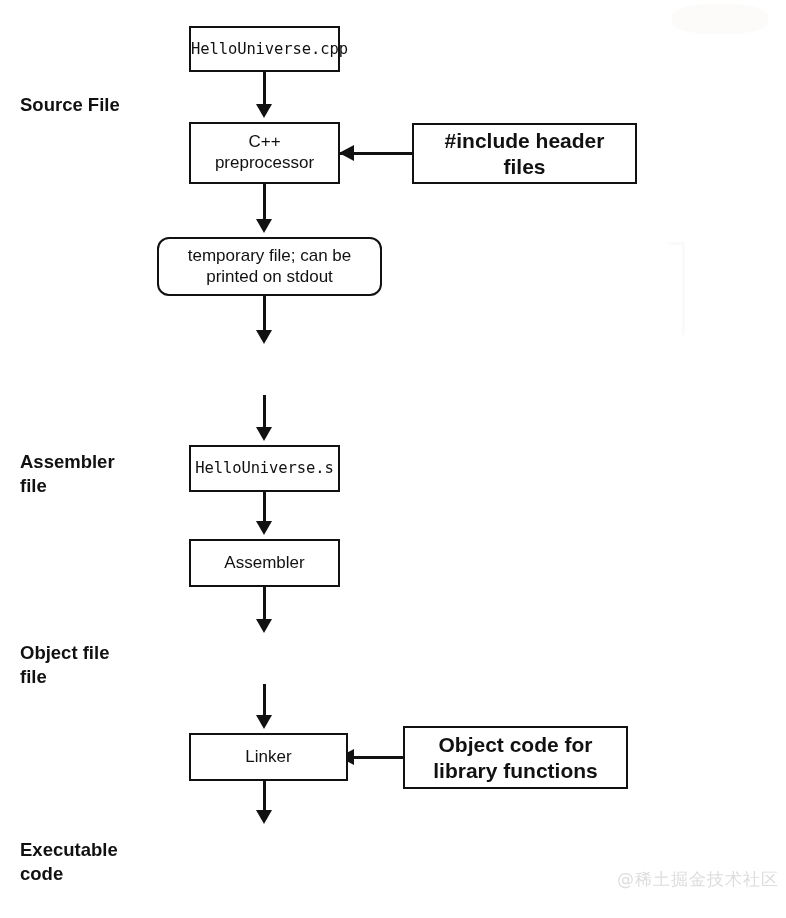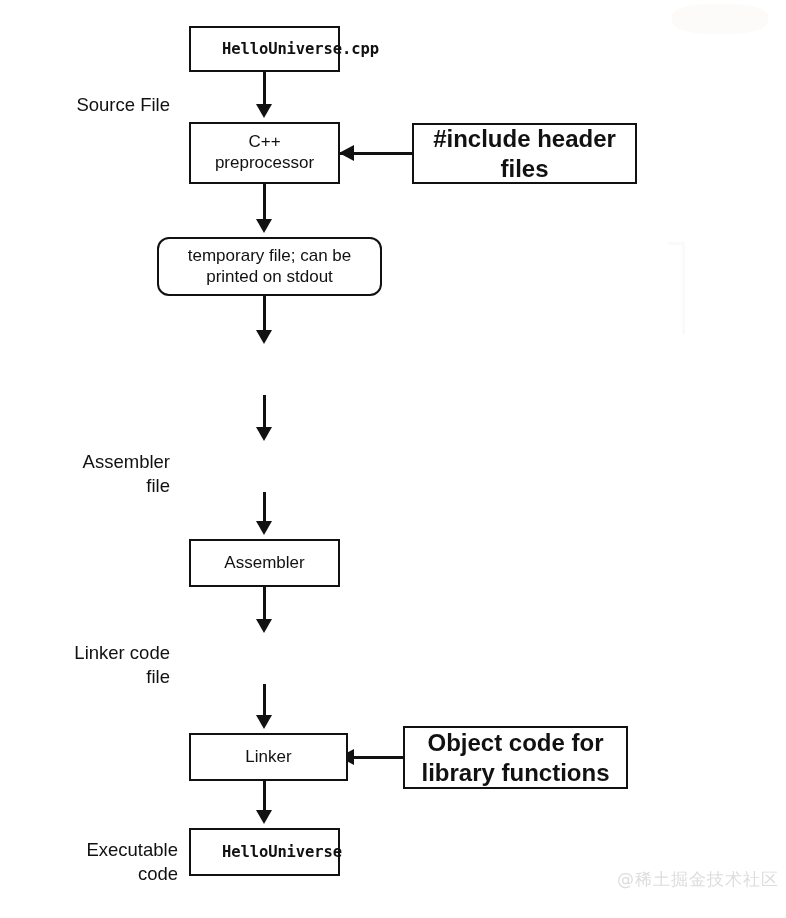--- a/index.html
+++ b/index.html
@@ -31,45 +31,44 @@
     z-index: 3;
   }
   .box-text {
     display: block;
     width: 100%;
     white-space: pre-line;
   }
   
   .file-box {
     font-family: "DejaVu Sans Mono", "Liberation Mono", monospace;
-    font-weight: 700;
+    font-weight: 400;
     font-size: 15.5px;
     letter-spacing: -0.1px;
-    padding-left: 31px;
   }
   
   .proc-box {
     font-family: "Liberation Sans", sans-serif;
     font-weight: 400;
     font-size: 17px;
   }
   
   .note-box {
     font-family: "Liberation Sans", sans-serif;
     font-weight: 700;
-    font-size: 24px;
+    font-size: 21px;
   }
   
   .row-label {
     position: absolute;
     font-family: "Liberation Sans", sans-serif;
-    font-weight: 400;
+    font-weight: 700;
     font-size: 18.5px;
     color: #111111;
-    text-align: right;
+    text-align: left;
     line-height: 1.32;
     white-space: pre-line;
     z-index: 2;
   }
   
   .vline {
     position: absolute;
     width: 2.6px;
     background: #111111;
     left: 263px;
@@ -119,21 +118,21 @@
 </head>
 <body>
 
 <div id="canvas">
 
   <div class="row-label" style="left:20px; top:93px; width:150px;">Source File</div>
 
   <div class="row-label" style="left:20px; top:450px; width:150px;">Assembler
 file</div>
 
-  <div class="row-label" style="left:20px; top:641px; width:150px;">Linker code
+  <div class="row-label" style="left:20px; top:641px; width:150px;">Object file
 file</div>
 
   <div class="row-label" style="left:20px; top:838px; width:158px;">Executable
 code</div>
 
   <div class="vline" style="top:72px;  height:36px;"></div>
   <div class="arrow-down" style="top:104px;"></div>
 
   <div class="vline" style="top:184px; height:39px;"></div>
   <div class="arrow-down" style="top:219px;"></div>
@@ -170,33 +169,33 @@
     <span class="box-text">C++
 preprocessor</span>
   </div>
 
   <div class="box proc-box" style="left:157px; top:237px; width:225px; height:59px;border-radius:12px;">
     <span class="box-text">temporary file; can be
 printed on stdout</span>
   </div>
 
 
+  <div class="box file-box" style="left:189px; top:445px; width:151px; height:47px;">
+    <span class="box-text">HelloUniverse.s</span>
+  </div>
 
   <div class="box proc-box" style="left:189px; top:539px; width:151px; height:48px;">
     <span class="box-text">Assembler</span>
   </div>
 
 
   <div class="box proc-box" style="left:189px; top:733px; width:159px; height:48px;align-items:center;">
     <span class="box-text">Linker</span>
   </div>
 
-  <div class="box file-box" style="left:189px; top:828px; width:151px; height:48px;">
-    <span class="box-text">HelloUniverse</span>
-  </div>
 
   <div class="box note-box" style="left:412px; top:123px; width:225px; height:61px;">
     <span class="box-text">#include header
 files</span>
   </div>
 
   <div class="box note-box" style="left:403px; top:726px; width:225px; height:63px;">
     <span class="box-text">Object code for
 library functions</span>
   </div>

